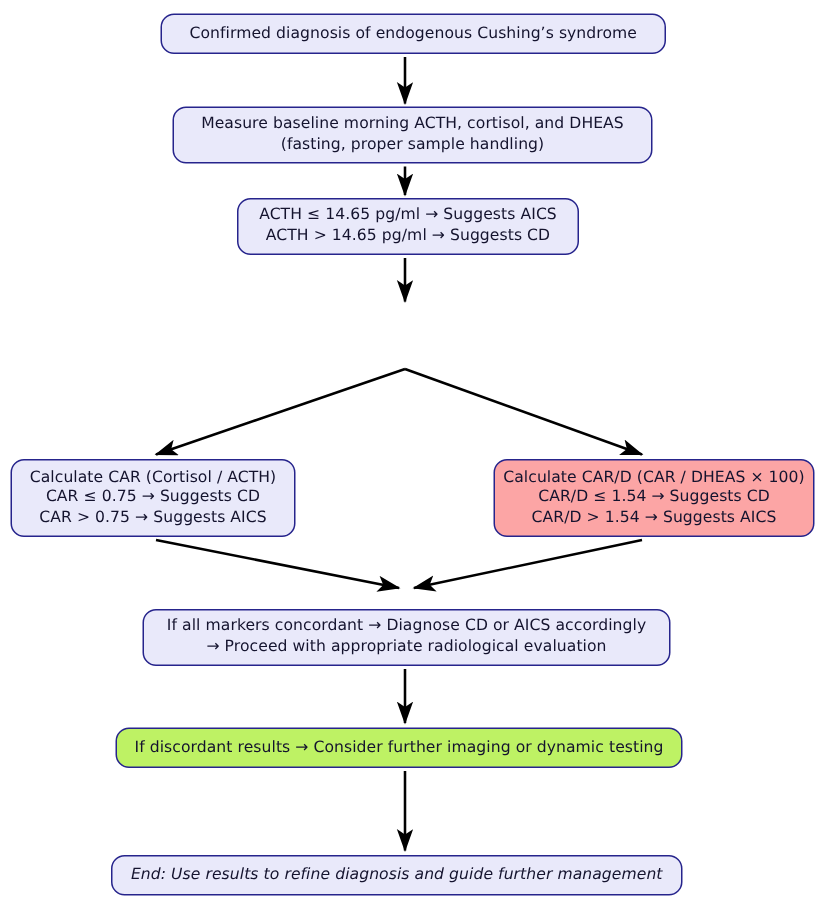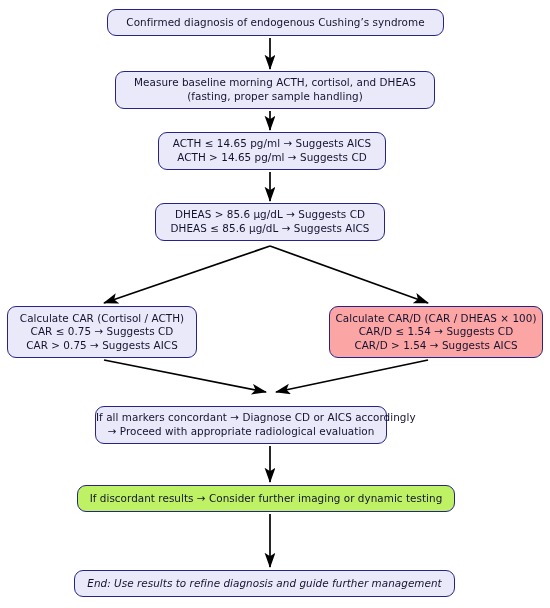--- a/index.html
+++ b/index.html
@@ -63,25 +63,23 @@
       <line x1="104" y1="360" x2="266" y2="392" stroke="#000000" stroke-width="1.7" marker-end="url(#ah)"></line>
       <line x1="428" y1="360" x2="276" y2="392" stroke="#000000" stroke-width="1.7" marker-end="url(#ah)"></line>
       <line x1="270" y1="446" x2="270" y2="482" stroke="#000000" stroke-width="1.7" marker-end="url(#ah)"></line>
       <line x1="270" y1="514" x2="270" y2="567" stroke="#000000" stroke-width="1.7" marker-end="url(#ah)"></line>
     </svg>
     <div class="node" style="left: 107px; top: 9px; width: 337px; height: 27px; background: rgb(233, 233, 250); border-color: rgb(38, 36, 140); color: rgb(20, 19, 46);"><span>Confirmed diagnosis of endogenous Cushing’s syndrome</span></div>
     <div class="node" style="left: 115px; top: 71px; width: 320px; height: 38px; background: rgb(233, 233, 250); border-color: rgb(38, 36, 140); color: rgb(20, 19, 46);"><span>Measure baseline morning ACTH, cortisol, and DHEAS
 (fasting, proper sample handling)</span></div>
     <div class="node" style="left: 158px; top: 132px; width: 228px; height: 38px; background: rgb(233, 233, 250); border-color: rgb(38, 36, 140); color: rgb(20, 19, 46); justify-content: center;"><span>ACTH ≤ 14.65 pg/ml → Suggests AICS
 ACTH &gt; 14.65 pg/ml → Suggests CD</span></div>
-    <div class="node" style="left: 155px; top: 203px; width: 230px; height: 38px; background: rgb(233, 233, 250); border-color: rgb(38, 36, 140); color: rgb(20, 19, 46);"><span>DHEAS &gt; 85.6 µg/dL → Suggests CD
-DHEAS ≤ 85.6 µg/dL → Suggests AICS</span></div>
     <div class="node" style="left: 7px; top: 306px; width: 190px; height: 52px; background: rgb(233, 233, 250); border-color: rgb(38, 36, 140); color: rgb(20, 19, 46);"><span>Calculate CAR (Cortisol / ACTH)
 CAR ≤ 0.75 → Suggests CD
 CAR &gt; 0.75 → Suggests AICS</span></div>
     <div class="node" style="left: 329px; top: 306px; width: 214px; height: 52px; background: #fca5a5; border-color: rgb(38, 36, 140); color: rgb(20, 19, 46);"><span>Calculate CAR/D (CAR / DHEAS × 100)
 CAR/D ≤ 1.54 → Suggests CD
 CAR/D &gt; 1.54 → Suggests AICS</span></div>
-    <div class="node" style="left: 95px; top: 406px; width: 292px; height: 38px; background: rgb(233, 233, 250); border-color: rgb(38, 36, 140); color: rgb(20, 19, 46);"><span>If all markers concordant → Diagnose CD or AICS accordingly
+    <div class="node" style="left: 95px; top: 406px; width: 352px; height: 38px; background: rgb(233, 233, 250); border-color: rgb(38, 36, 140); color: rgb(20, 19, 46);"><span>If all markers concordant → Diagnose CD or AICS accordingly
 → Proceed with appropriate radiological evaluation</span></div>
     <div class="node" style="left: 77px; top: 485px; width: 378px; height: 27px; background: #bef264; border-color: rgb(38, 36, 140); color: rgb(20, 19, 46);"><span>If discordant results → Consider further imaging or dynamic testing</span></div>
     <div class="node" style="left: 74px; top: 570px; width: 381px; height: 27px; background: rgb(233, 233, 250); border-color: rgb(38, 36, 140); color: rgb(20, 19, 46); font-style: italic;"><span>End: Use results to refine diagnosis and guide further management</span></div>
   </div>
 
 </body></html>

